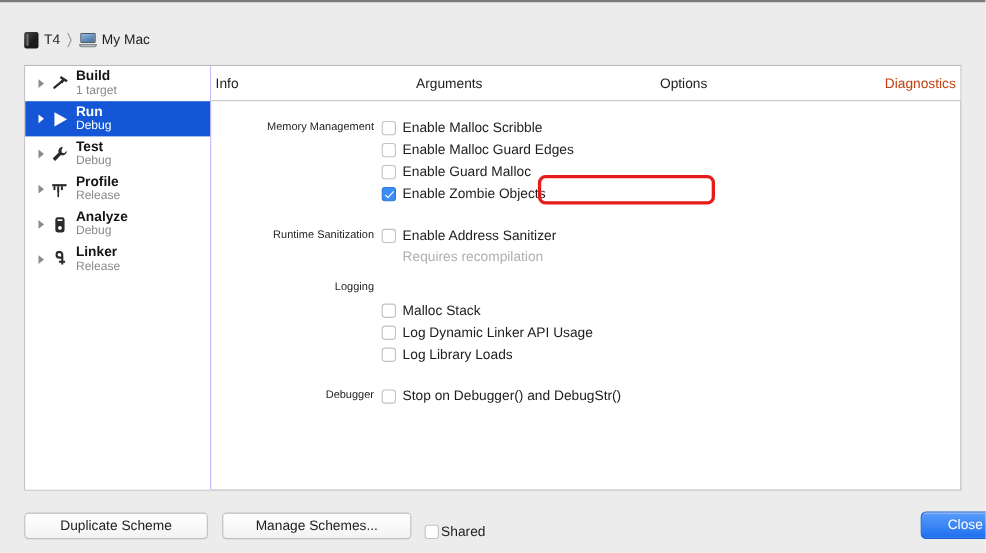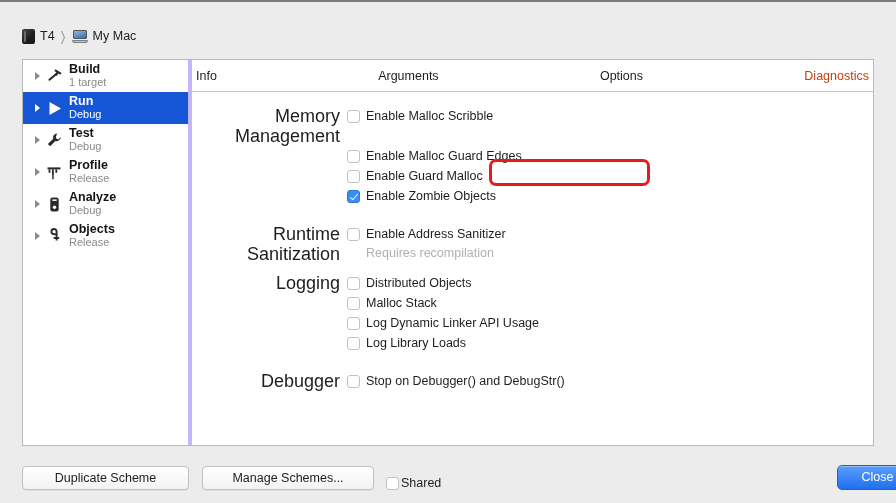--- a/index.html
+++ b/index.html
@@ -96,21 +96,21 @@
     box-sizing: border-box;
   }
 
   
   #sidebar {
     position: absolute;
     left: 0; top: 0;
     width: 169px;
     height: 100%;
     background: #ffffff;
-    border-right: 4px solid #c4b5fd;
+    border-right: 1px solid #c4b5fd;
     box-sizing: border-box;
   }
   .scheme-row {
     height: 32px;
     display: flex;
     align-items: center;
     padding-left: 8px;
     box-sizing: border-box;
     position: relative;
   }
@@ -191,21 +191,21 @@
   .form-row {
     display: flex;
     align-items: flex-start;
     min-height: 20px;
   }
   .row-label {
     width: 155px;
     flex: 0 0 155px;
     text-align: right;
     padding-right: 7px;
-    font-size: 18px;
+    font-size: 10px;
     color: #1d1d1d;
     line-height: 20px;
     box-sizing: border-box;
   }
   .row-field {
     display: flex;
     align-items: center;
     gap: 6px;
     line-height: 20px;
   }
@@ -414,21 +414,21 @@
           </span>
         <span class="scheme-icon">
           <svg width="17" height="17" viewBox="0 0 17 17">
               <g fill="none" stroke="currentColor" stroke-width="1.9">
             <path d="M10.6 12.4 L10.6 3.6 a2.6 2.6 0 0 0 -5.2 0 a2.6 2.6 0 0 0 2.6 2.6 L11.6 6.2"></path>
             <path d="M7.6 10.0 L13.2 10.0"></path>
           </g>
             </svg>
         </span>
         <span class="scheme-text">
-          <div class="scheme-title">Objects</div>
+          <div class="scheme-title">Linker</div>
           <div class="scheme-sub">Release</div>
         </span>
       </div>
 
     </div>
 
     <div id="content">
 
       <div id="tabbar">
         <span class="tab">Info</span>
@@ -478,24 +478,20 @@
               <span class="cb-label">Enable Address Sanitizer</span>
             </div>
             <div class="hint">Requires recompilation</div>
           </div>
         </div>
 
         <div class="gap-sm"></div>
 
         <div class="form-row">
           <div class="row-label">Logging</div>
-          <div class="row-field">
-            <span class="cb"></span>
-            <span class="cb-label">Distributed Objects</span>
-          </div>
         </div>
         <div class="form-row">
           <div class="row-label"></div>
           <div class="row-field">
             <span class="cb"></span>
             <span class="cb-label">Malloc Stack</span>
           </div>
         </div>
         <div class="form-row">
           <div class="row-label"></div>

